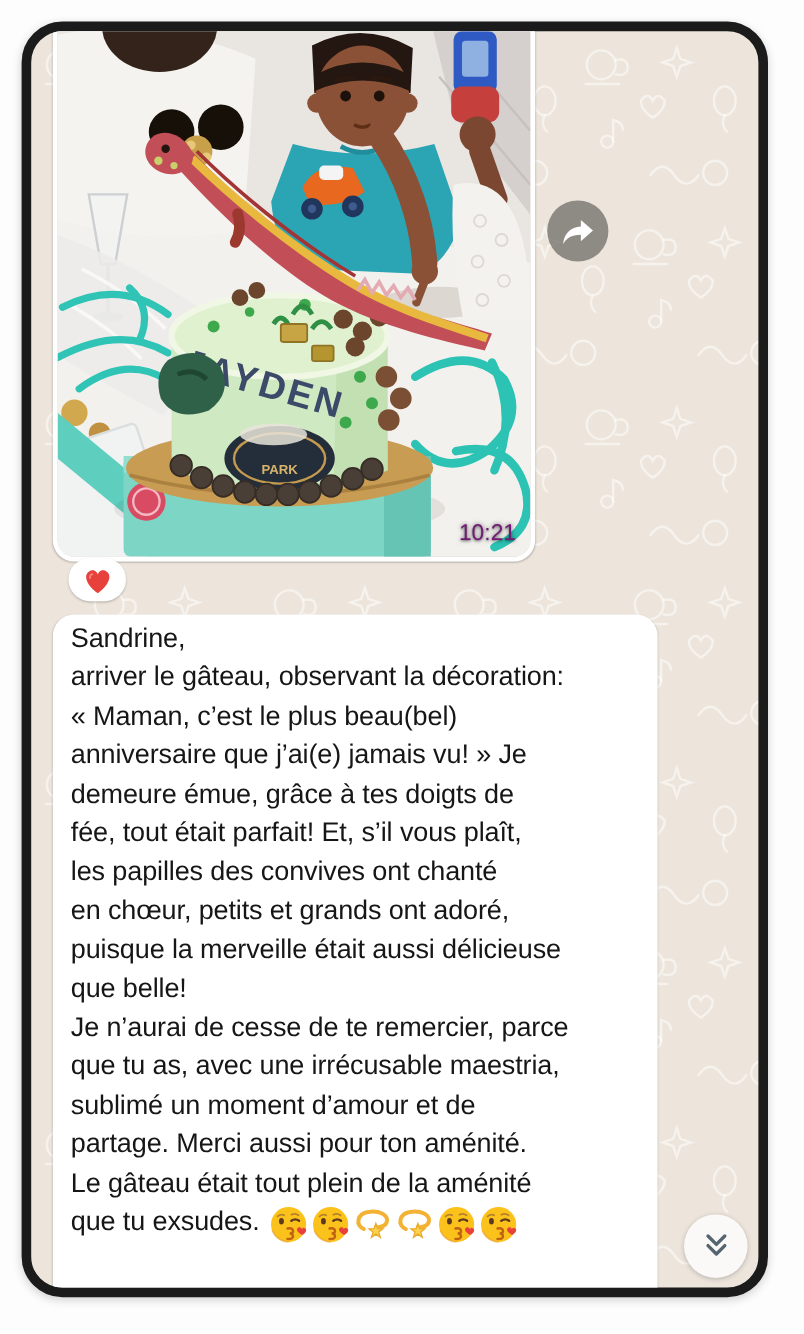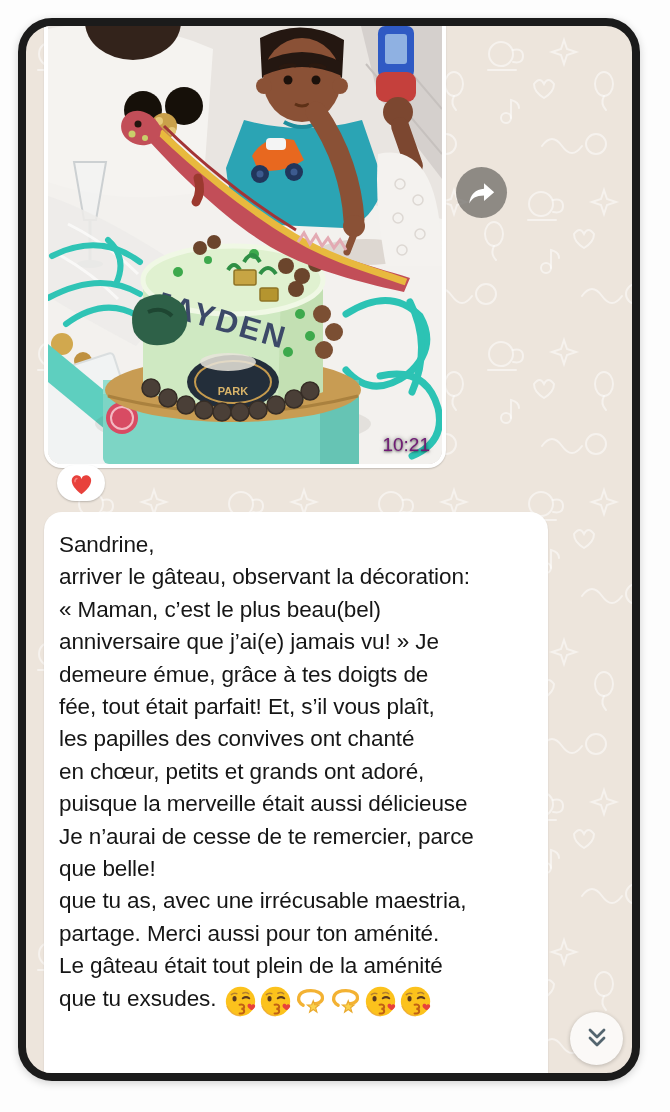--- a/index.html
+++ b/index.html
@@ -36,21 +36,21 @@
 
   .reaction-pill {
     position:absolute; left:31px; top:439px; width:48px; height:36px; border-radius:18px;
     background:#ffffff; box-shadow:0 1px 2px rgba(0,0,0,.22);
     display:flex; align-items:center; justify-content:center; cursor:pointer;
   }
 
   
   .text-bubble {
     position:absolute; left:18px; top:486px; width:504px; height:586px;
-    background:#ffffff; border-radius:18px; padding:17px 14px 8px 15px;
+    background:#ffffff; border-radius:18px; padding:4px 14px 8px 15px;
     box-shadow:0 1px 1.5px rgba(0,0,0,.18);
   }
   .msg-line {
     font-size:22.5px; line-height:32.4px; color:#161616; white-space:nowrap;
     letter-spacing:-0.1px;
   }
   .msg-line.with-emoji { display:flex; align-items:flex-start; gap:2px; }
   .msg-line .emoji { width:33px; height:33px; flex:0 0 auto; margin-top:2px; }
 
   .scroll-btn {
@@ -302,23 +302,24 @@
         <div>
             <div class="msg-line"><span>Sandrine,</span></div>
             <div class="msg-line"><span>arriver le gâteau, observant la décoration:</span></div>
             <div class="msg-line"><span>« Maman, c’est le plus beau(bel)</span></div>
             <div class="msg-line"><span>anniversaire que j’ai(e) jamais vu! » Je</span></div>
             <div class="msg-line"><span>demeure émue, grâce à tes doigts de</span></div>
             <div class="msg-line"><span>fée, tout était parfait! Et, s’il vous plaît,</span></div>
             <div class="msg-line"><span>les papilles des convives ont chanté</span></div>
             <div class="msg-line"><span>en chœur, petits et grands ont adoré,</span></div>
             <div class="msg-line"><span>puisque la merveille était aussi délicieuse</span></div>
+            <div class="msg-line"><span>que belle!</span></div>
             <div class="msg-line"><span>Je n’aurai de cesse de te remercier, parce</span></div>
-            <div class="msg-line"><span>que belle!</span></div>
             <div class="msg-line"><span>que tu as, avec une irrécusable maestria,</span></div>
+            <div class="msg-line"><span>sublimé un moment d’amour et de</span></div>
             <div class="msg-line"><span>partage. Merci aussi pour ton aménité.</span></div>
             <div class="msg-line"><span>Le gâteau était tout plein de la aménité</span></div>
             <div class="msg-line with-emoji">
               <span>que tu exsudes.</span>
               <span aria-label="😘😘💫💫😘😘" style="display: inline-flex; align-items: center; gap: 2px; margin-left: 6px;">
     <svg class="emoji" viewBox="0 0 36 36">
       <circle cx="18" cy="18" r="16" fill="#fcc21c"></circle>
       <path d="M18 33.6 A16 16 0 0 1 3.2 23" stroke="#e8a33d" stroke-width="1.6" fill="none" opacity="0.6"></path>
       <ellipse cx="11.5" cy="15" rx="2.2" ry="3" fill="#5c3a1e"></ellipse>
       <path d="M20.5 14.5 q3.5 -2.5 7 0" stroke="#5c3a1e" stroke-width="2.2" fill="none" stroke-linecap="round"></path>

